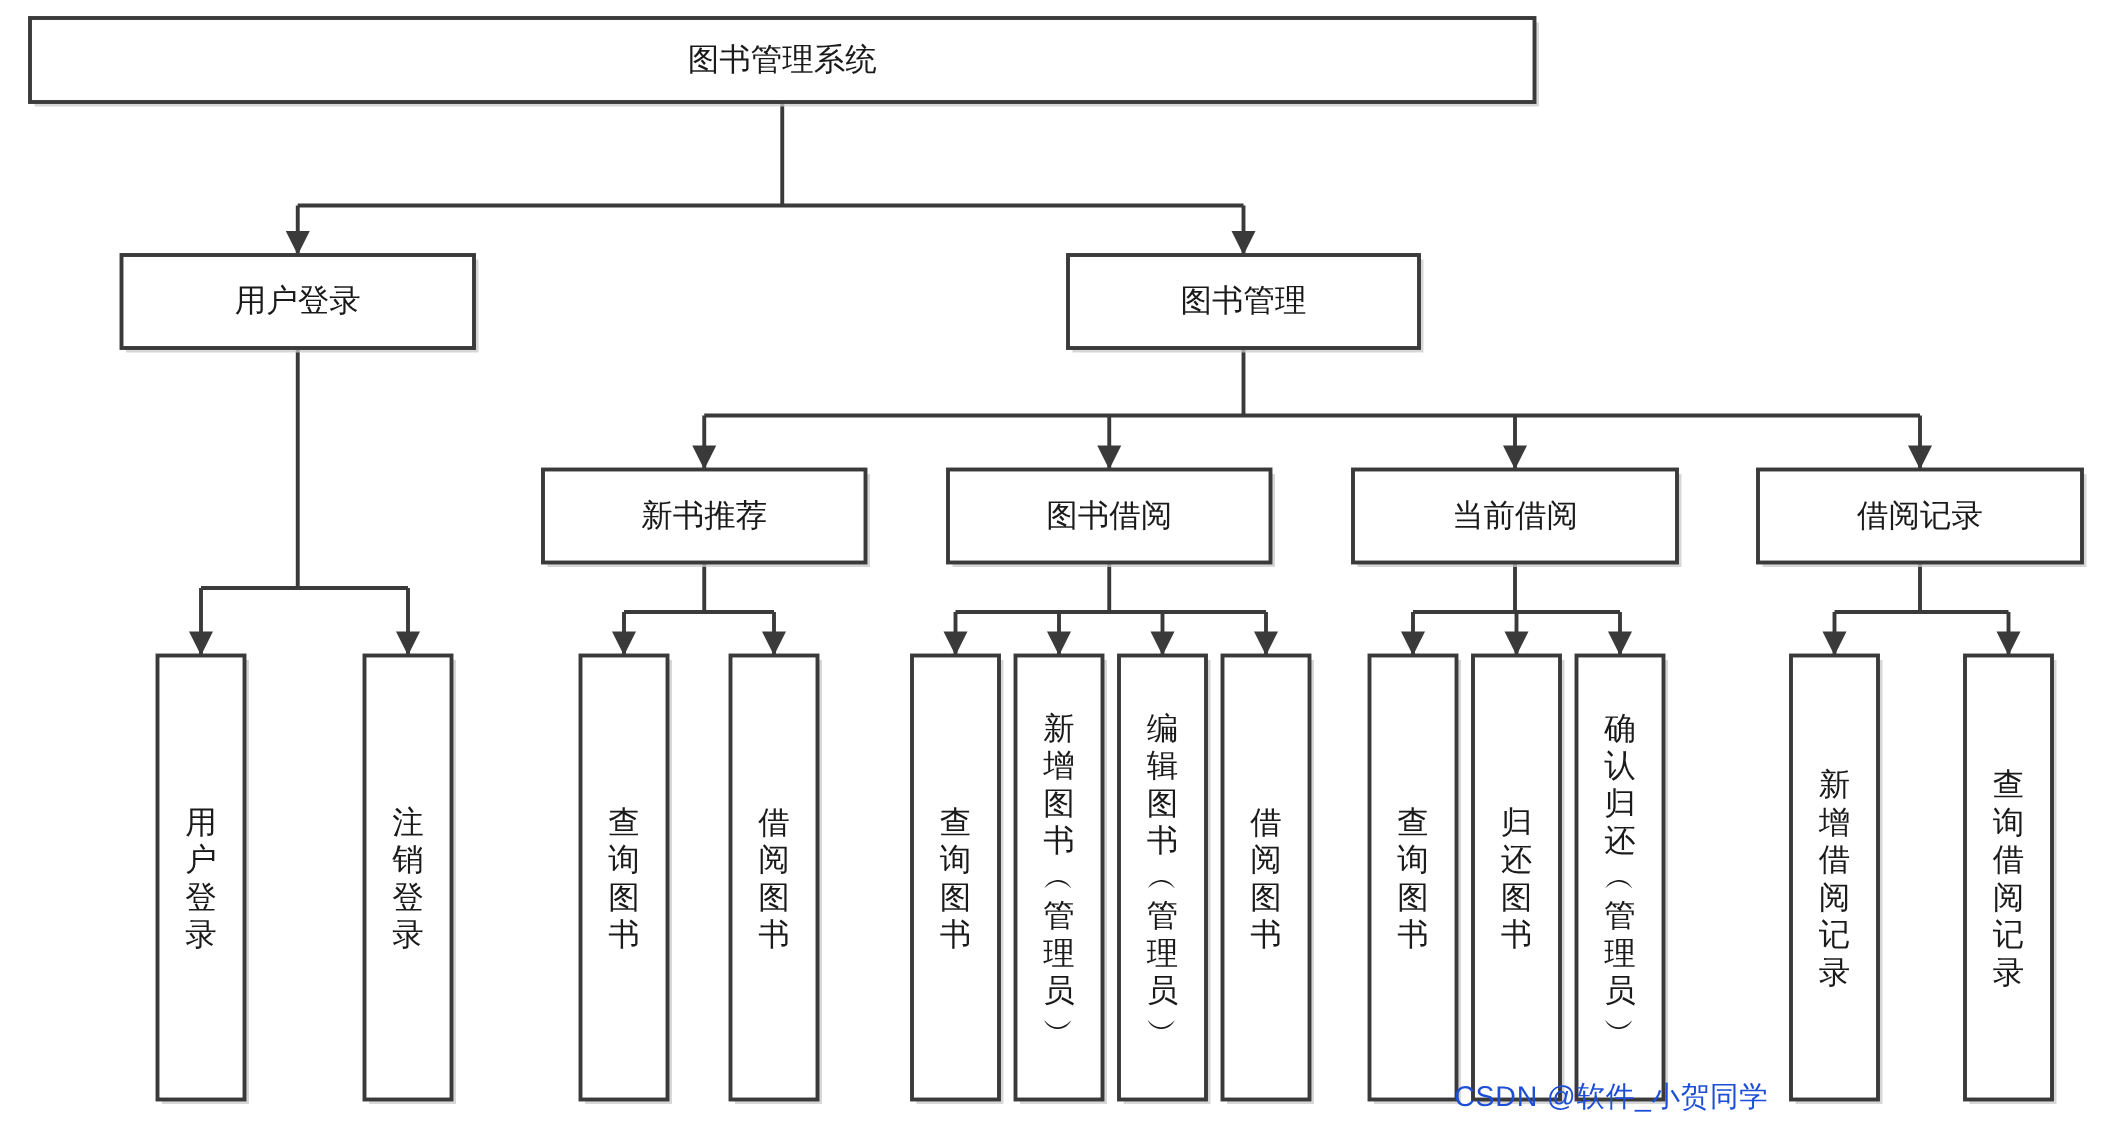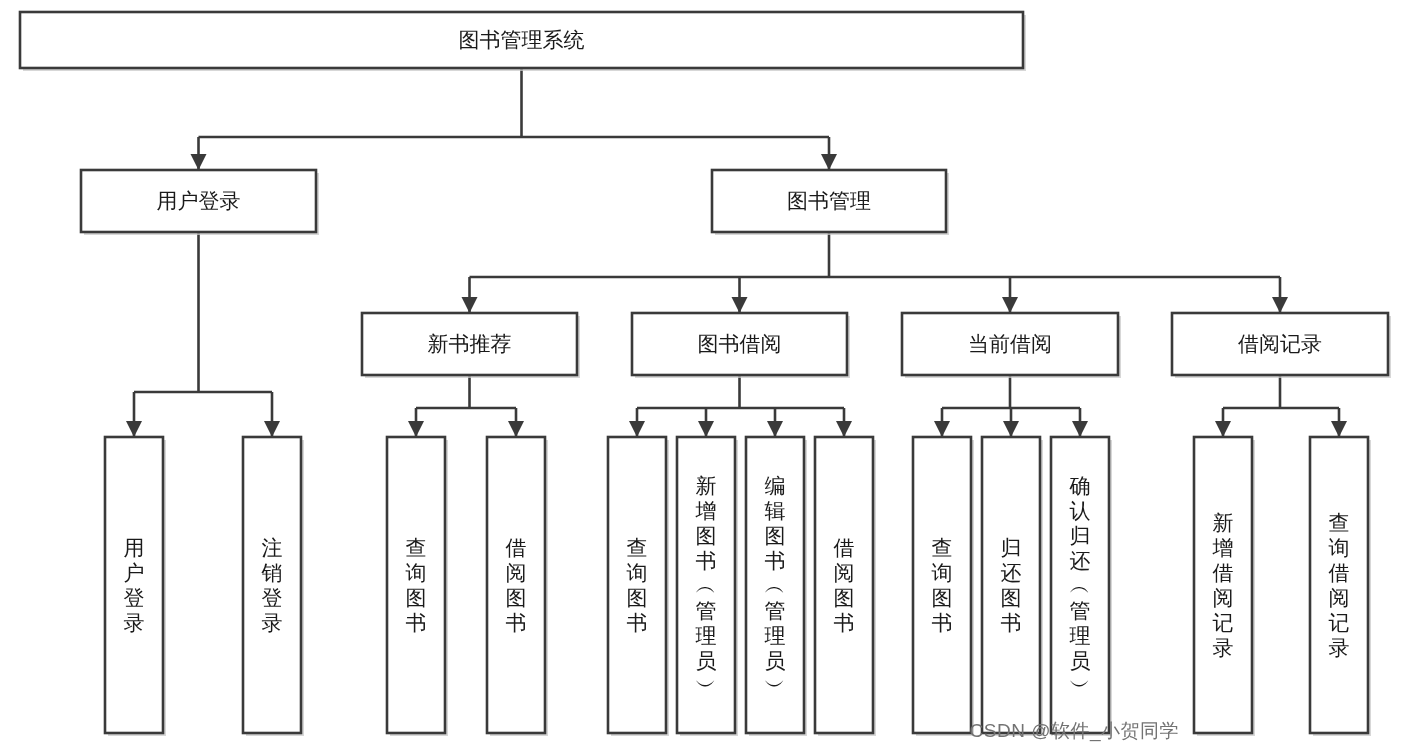--- a/index.html
+++ b/index.html
@@ -59,21 +59,21 @@
     font-size: 21px;
     fill: #1a1a1a;
     text-anchor: middle;
   }
   .watermark {
     position: absolute;
     right: 6px;
     bottom: 3px;
     font-family: "Liberation Sans", "DejaVu Sans", sans-serif;
     font-size: 19px;
-    color: #737373;
+    color: #1d4ed8;
     letter-spacing: 0.5px;
     white-space: nowrap;
     user-select: none;
   }
 </style>
 </head>
 <body>
 
 <div id="diagram-root">
   <svg id="tree-canvas" viewBox="0 0 1405 747">

